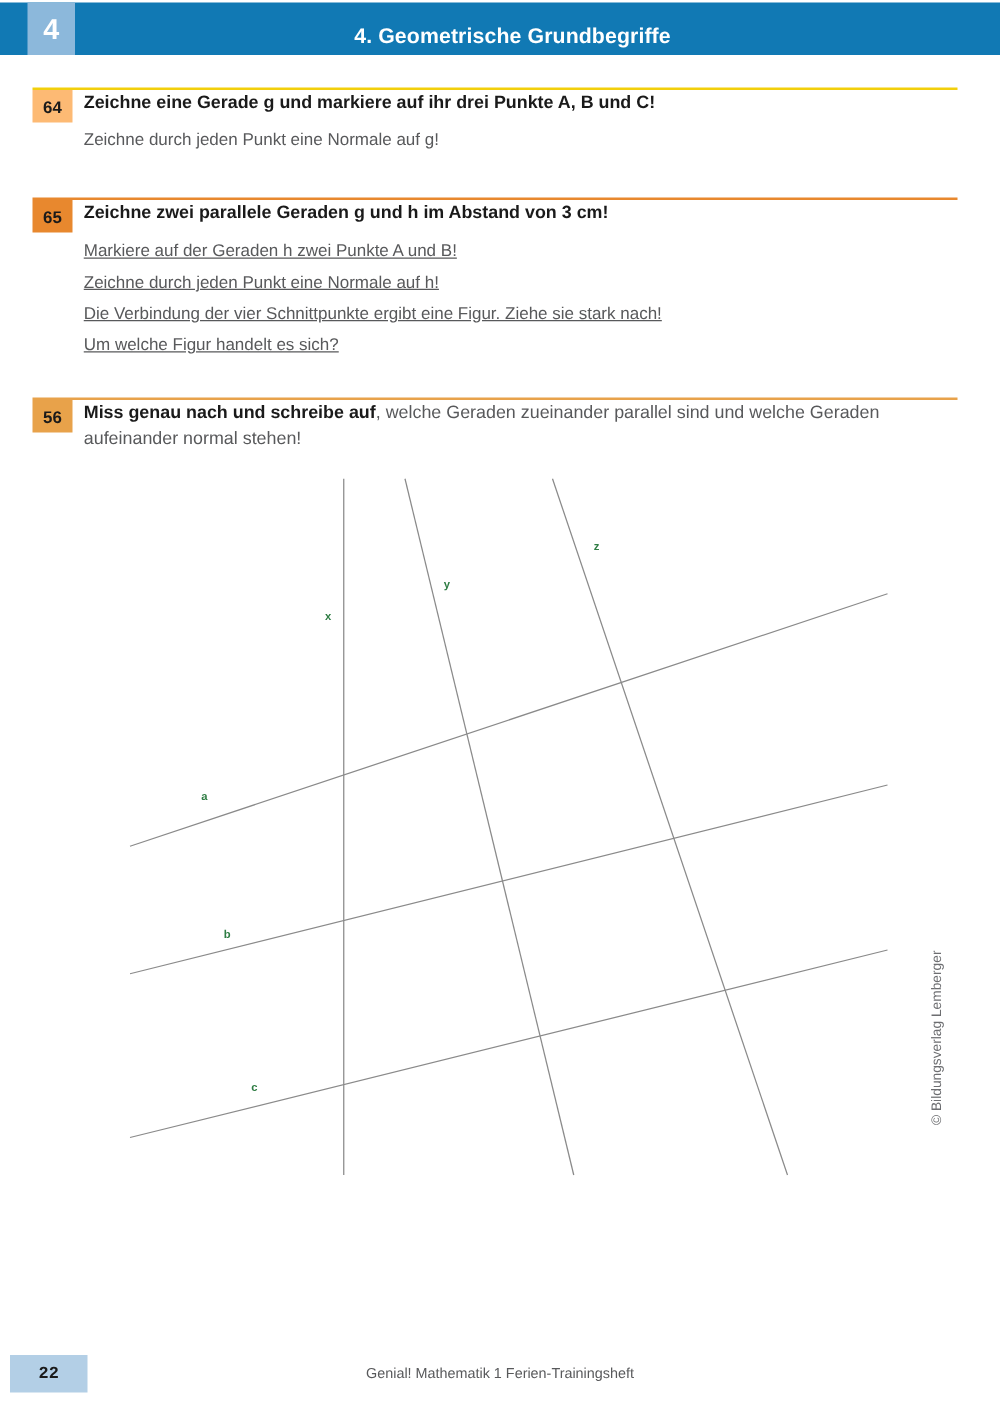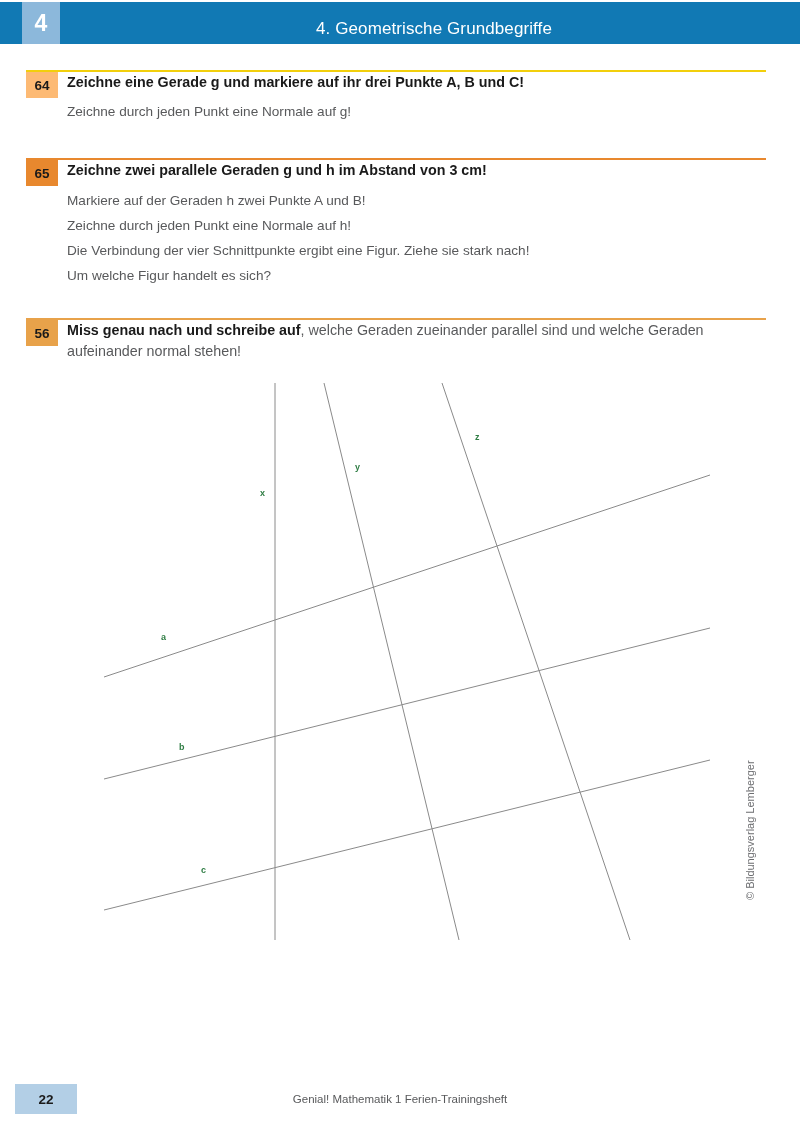--- a/index.html
+++ b/index.html
@@ -45,23 +45,22 @@
     position: absolute;
     left: 60px;
     top: 0;
     width: 700px;
     height: 54px;
     display: flex;
     align-items: center;
     justify-content: center;
     color: #ffffff;
     font-size: 17px;
-    font-weight: normal;
+    font-weight: bold;
     letter-spacing: 0.1px;
-    padding-left: 24px;
   }
 
   
   .exercise {
     position: absolute;
     left: 26px;
     width: 740px;
   }
   .ex-rule {
     position: absolute;
@@ -110,21 +109,21 @@
   #ex64 { top: 70px; }
   #ex64 .ex-rule  { background: #f2cf0c; }
   #ex64 .ex-badge { background: #f2cf0c; }
   #ex64 .ex-lines { margin-top: 12px; }
   #ex64 .ex-lines .ex-line { }
 
   #ex65 { top: 158px; }
   #ex65 .ex-rule  { background: #e8872b; }
   #ex65 .ex-badge { background: #e8882e; }
   #ex65 .ex-lines { margin-top: 13px; }
-  #ex65 .ex-lines .ex-line { margin-bottom: 11.5px; }
+  #ex65 .ex-lines .ex-line { margin-bottom: 11.5px; text-decoration: underline; }
 
   #ex66 { top: 318px; }
   #ex66 .ex-rule  { background: #e8a24a; }
   #ex66 .ex-badge { background: #e8882e; }
   #ex66 .ex-heading { width: 700px; }
 
   
   .figure-wrap {
     position: absolute;
     left: 0;
@@ -157,28 +156,29 @@
   
   .footer {
     position: absolute;
     left: 0;
     top: 1084px;
     width: 800px;
     height: 30px;
   }
   .footer-page-box {
     position: absolute;
-    left: 15px;
+    left: 8px;
     top: 0;
     width: 62px;
     height: 30px;
     background: #b3cfe6;
     display: flex;
     align-items: center;
     justify-content: center;
+    font-family: Liberation Mono, monospace;
   }
   .footer-page-num {
     font-size: 13.5px;
     font-weight: bold;
     color: #1a1a1a;
   }
   .footer-title {
     position: absolute;
     left: 0;
     top: 0;

